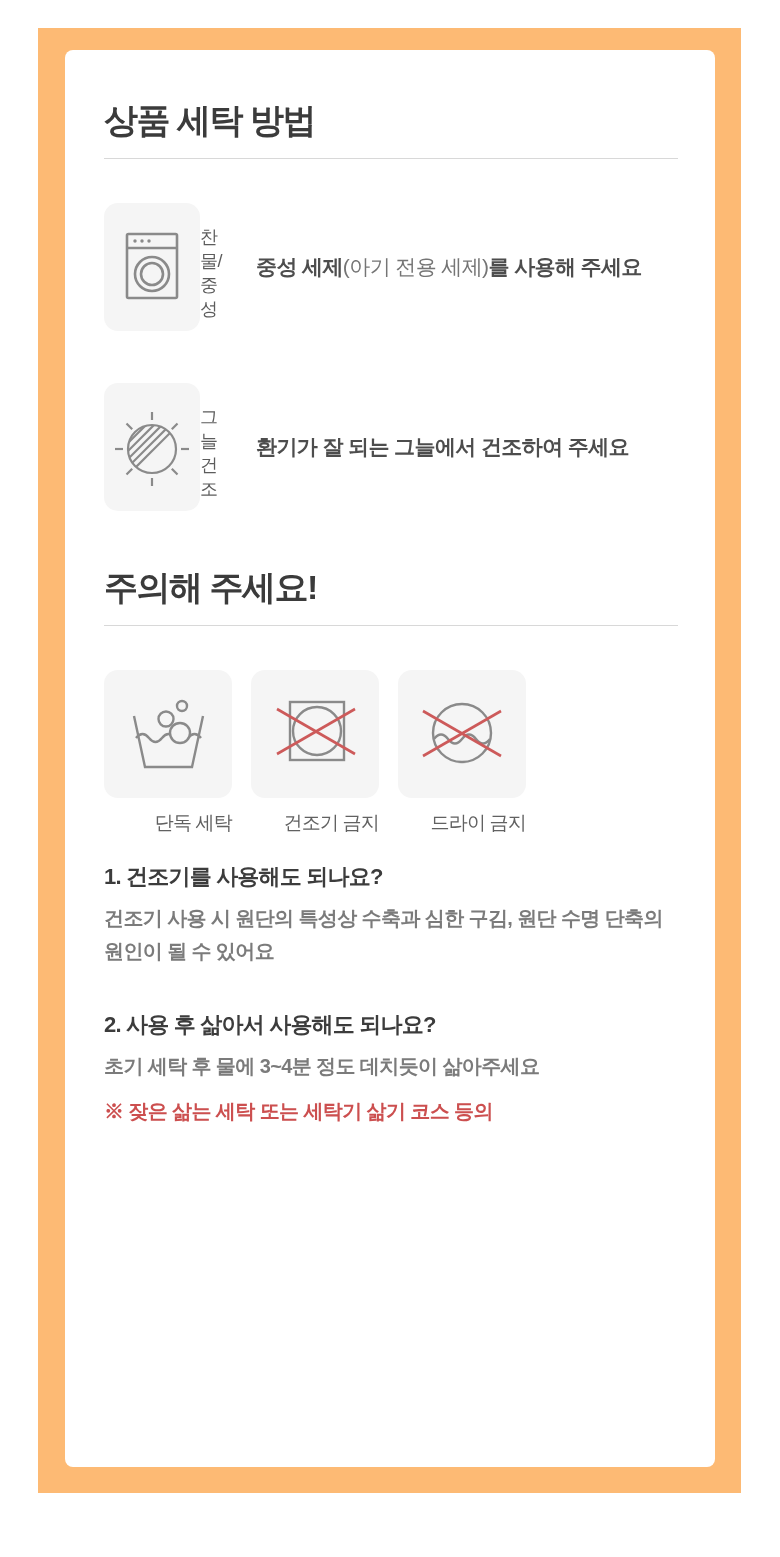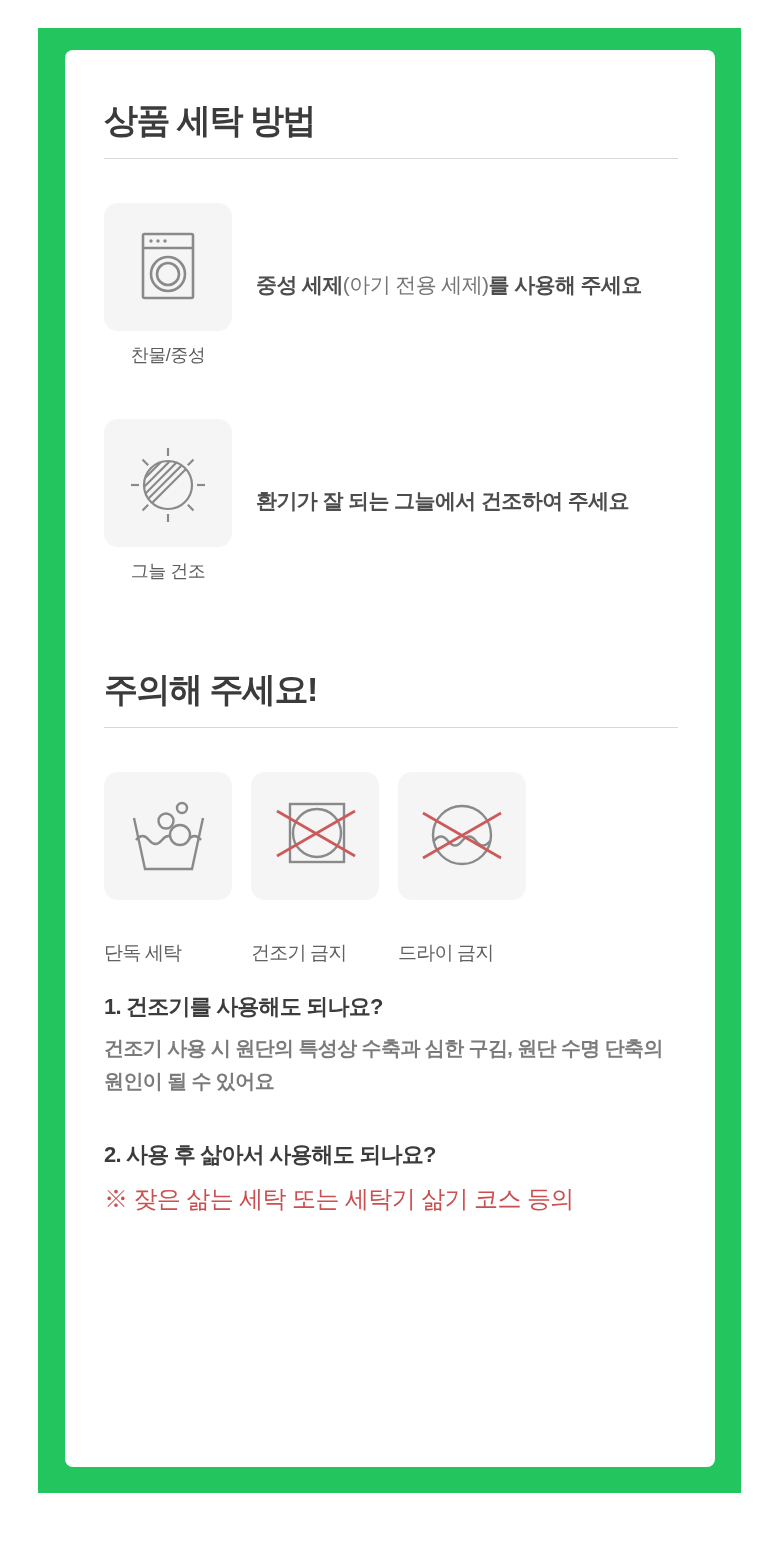--- a/index.html
+++ b/index.html
@@ -5,74 +5,74 @@
   html,body { margin:0; padding:0; }
   body {
     width:780px; height:1557px; position:relative;
     background:#ffffff;
     font-family:"Liberation Sans", sans-serif;
     -webkit-font-smoothing:antialiased;
   }
   .panel {
     position:absolute; left:38px; top:28px;
     width:703px; height:1465px;
-    background:#22c55e;
+    background:#fdba74;
   }
   .card {
     position:absolute; left:27px; top:22px;
     width:650px; height:1417px;
     background:#ffffff; border-radius:8px;
     box-sizing:border-box;
     padding:50px 37px 0 39px;
     overflow:hidden;
   }
   .section-title {
     margin:0 0 17px; font-size:34px; font-weight:700;
     color:#3b3b3b; letter-spacing:-1.5px; line-height:1.2;
   }
-  .section-title.second { margin-top:86px; }
+  .section-title.second { margin-top:56px; }
   .divider {
     border:none; border-top:1px solid #d8d8d8;
     margin:0 0 44px;
   }
   
   .method-row { display:flex; margin-bottom:52px; }
-  .method-left { flex:none; width:128px; display:flex; flex-direction:column; align-items:center; }
+  .method-left { flex:none; width:128px; display:flex; flex-direction:row; align-items:center; }
   .icon-box {
     width:128px; height:128px; background:#f5f5f5; border-radius:14px;
     display:flex; align-items:center; justify-content:center;
   }
   .method-label { margin-top:12px; font-size:18px; color:#5c5c5c; letter-spacing:-0.5px; }
   .method-text {
     margin-left:24px; min-height:128px;
     display:flex; flex-direction:column; justify-content:center;
     font-size:21px; line-height:1.62; letter-spacing:-0.6px;
   }
   .method-text p { margin:0; white-space:nowrap; }
   .seg-b { font-weight:700; color:#4d4d4d; }
   .seg-r { font-weight:400; color:#757575; }
   
   .caution-row { display:flex; gap:19px; }
-  .caution-item { width:128px; display:flex; flex-direction:column; align-items:flex-start;gap:28px; }
+  .caution-item { width:128px; display:flex; flex-direction:column; align-items:flex-end; }
   .caution-label {
     margin-top:12px; font-size:19px; color:#616161;
     text-align:center; line-height:1.32; letter-spacing:-0.8px;
   }
   .caution-label span { display:block; white-space:nowrap; }
   
   .faq { margin-top:28px; }
   .faq-item { margin-bottom:44px; }
   .faq-question {
     margin:0 0 12px; font-size:22px; font-weight:700;
     color:#3c3c3c; letter-spacing:-0.8px; line-height:1.25;
   }
   .faq-answer { margin:0; font-size:20px; color:#7b7b7b; line-height:1.62; letter-spacing:-0.6px;font-weight:bold; }
   .faq-answer span { display:block; white-space:nowrap; }
   .faq-warning {
-    margin:12px 0 0; font-size:24px; font-weight:400;
+    margin:12px 0 0; font-size:20px; font-weight:700;
     color:#cc4f4f; line-height:1.62; letter-spacing:-0.6px;
   }
   .faq-warning span { display:block; white-space:nowrap; }
   svg { display:block; }
 </style>
 </head>
 <body>
 
 <div class="panel">
   <div class="card">
@@ -197,20 +197,23 @@
       <div class="faq-item">
         <h3 class="faq-question">1. 건조기를 사용해도 되나요?</h3>
         <p class="faq-answer">
             <span>건조기 사용 시 원단의 특성상 수축과 심한 구김, 원단 수명 단축의</span>
             <span>원인이 될 수 있어요</span>
           </p>
       </div>
 
       <div class="faq-item">
         <h3 class="faq-question">2. 사용 후 삶아서 사용해도 되나요?</h3>
+        <p class="faq-answer">
+            <span>초기 세탁 후 물에 3~4분 정도 데치듯이 삶아주세요</span>
+          </p>
         <p class="faq-warning">
             <span>※ 잦은 삶는 세탁 또는 세탁기 삶기 코스 등의</span>
           </p>
       </div>
 
       <div class="faq-item">
       </div>
 
     </div>
 

